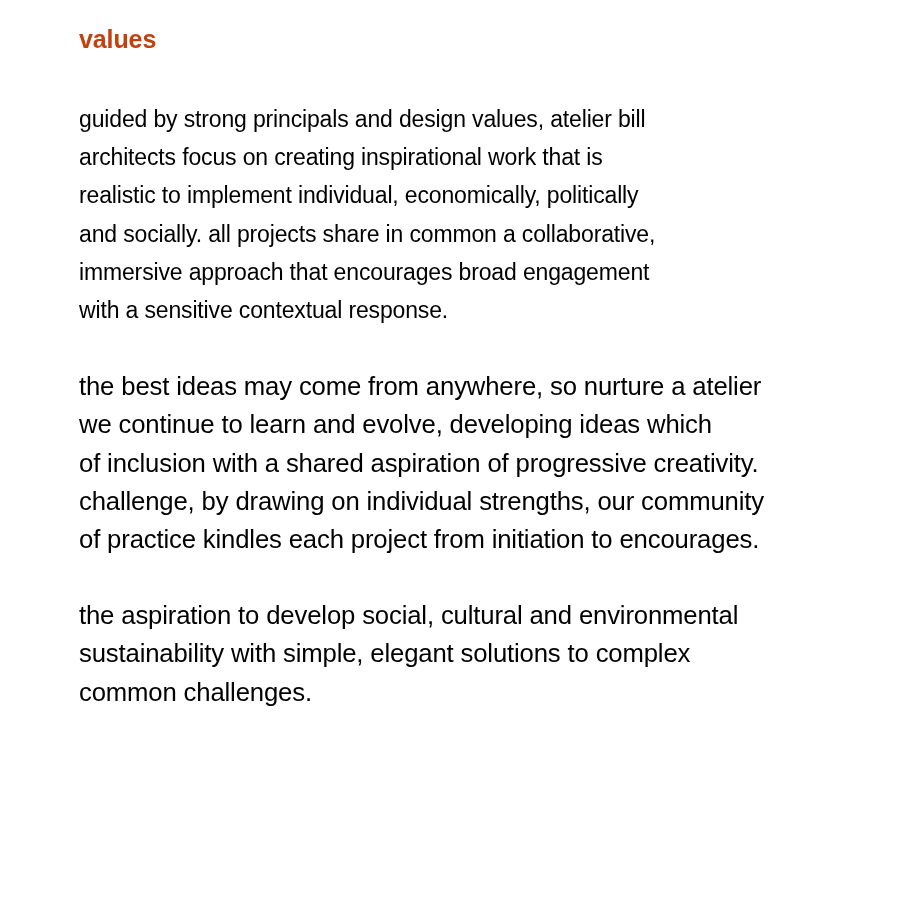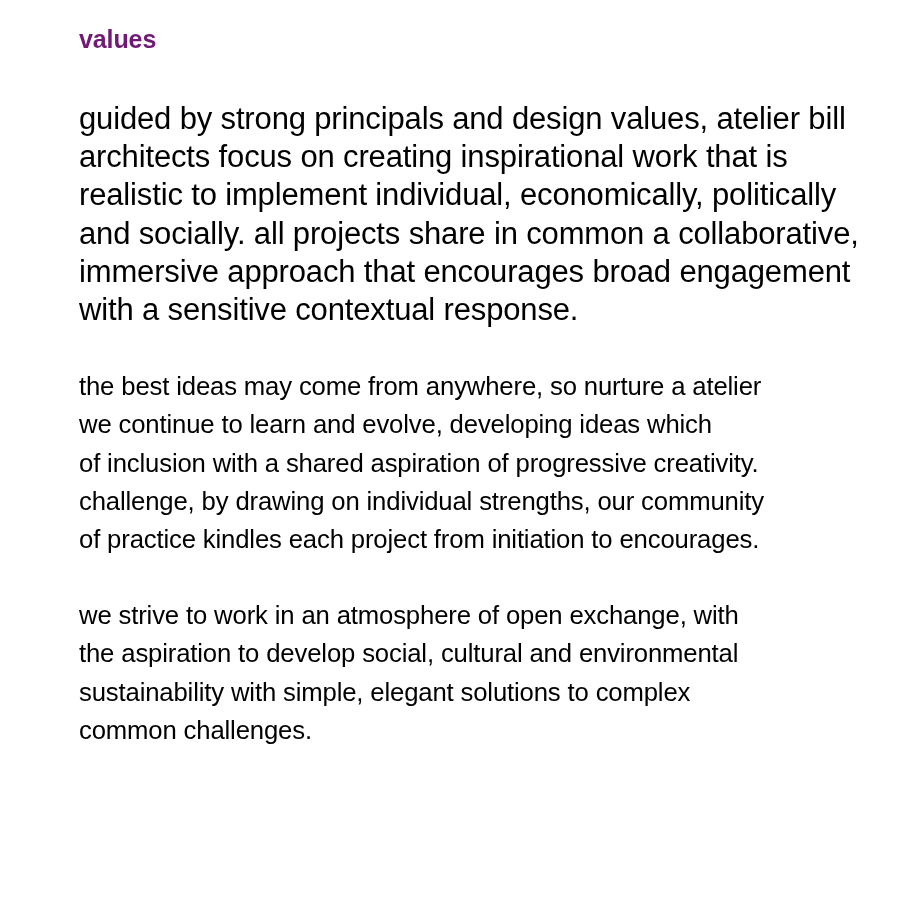--- a/index.html
+++ b/index.html
@@ -31,21 +31,21 @@
     width: 790px;
   }
 
   .page-title {
     font-size: 25px;
     font-weight: 700;
     line-height: 34px;
     letter-spacing: -0.1px;
     margin: 0;
     padding: 0;
-    color: #701a75;
+    color: #c2410c;
   }
 
   .paragraph {
     margin: 0;
     padding: 0;
     font-size: 26.5px;
     font-weight: 400;
     line-height: 38.2px;
     letter-spacing: -0.15px;
     color: #000000;
@@ -66,21 +66,21 @@
 </head>
 <body>
 
 <div class="page">
   <div class="content">
 
     <h1 class="page-title">values</h1>
 
     <div class="spacer-after-title"></div>
 
-    <p class="paragraph" style="font-size: 31px;">
+    <p class="paragraph" style="font-size: 23px;">
       <span class="line">guided by strong principals and design values, atelier bill</span>
       <span class="line">architects focus on creating inspirational work that is</span>
       <span class="line">realistic to implement individual, economically, politically</span>
       <span class="line">and socially. all projects share in common a collaborative,</span>
       <span class="line">immersive approach that encourages broad engagement</span>
       <span class="line">with a sensitive contextual response.</span>
     </p>
 
     <div class="spacer-between-paragraphs"></div>
 
@@ -88,21 +88,20 @@
       <span class="line">the best ideas may come from anywhere, so nurture a atelier</span>
       <span class="line">we continue to learn and evolve, developing ideas which</span>
       <span class="line">of inclusion with a shared aspiration of progressive creativity.</span>
       <span class="line">challenge, by drawing on individual strengths, our community</span>
       <span class="line">of practice kindles each project from initiation to encourages.</span>
     </p>
 
     <div class="spacer-between-paragraphs"></div>
 
     <p class="paragraph" style="font-size: 25.6949px;">
-      <span class="line">we strive to work in an atmosphere of open exchange, with</span>
       <span class="line">the aspiration to develop social, cultural and environmental</span>
       <span class="line">sustainability with simple, elegant solutions to complex</span>
       <span class="line">common challenges.</span>
     </p>
 
     <div class="bottom-space"></div>
   </div>
 </div>
 
 </body></html>

